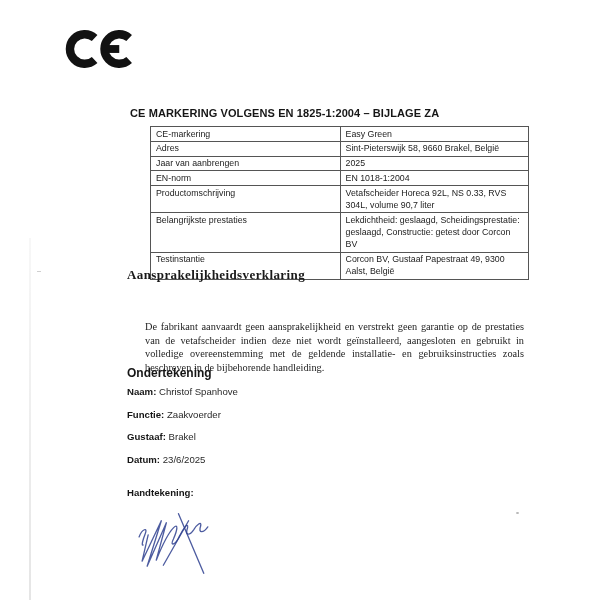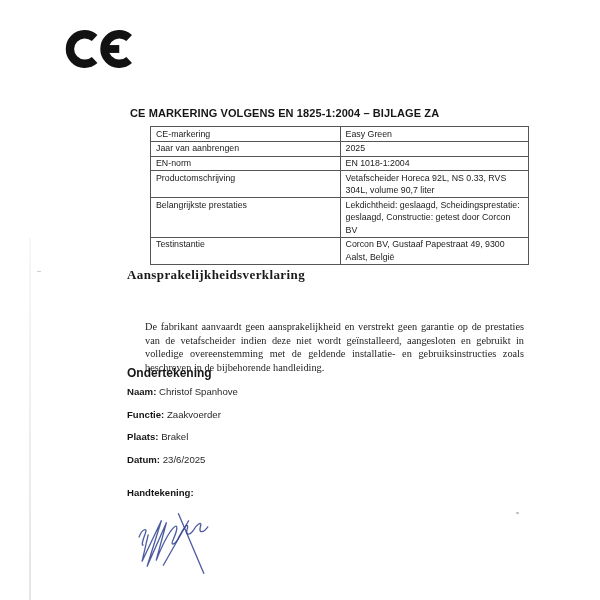--- a/index.html
+++ b/index.html
@@ -98,20 +98,24 @@
 
   <h1 class="doc-title">CE MARKERING VOLGENS EN 1825-1:2004 – BIJLAGE ZA</h1>
 
   <table class="spec-table">
     <tbody>
       <tr>
         <td class="lbl">CE-markering</td>
         <td class="val">Easy Green</td>
       </tr>
       <tr>
+        <td class="lbl">Adres</td>
+        <td class="val">Sint-Pieterswijk 58, 9660 Brakel, België</td>
+      </tr>
+      <tr>
         <td class="lbl">Jaar van aanbrengen</td>
         <td class="val">2025</td>
       </tr>
       <tr>
         <td class="lbl">EN-norm</td>
         <td class="val">EN 1018-1:2004</td>
       </tr>
       <tr>
         <td class="lbl">Productomschrijving</td>
         <td class="val">Vetafscheider Horeca 92L, NS 0.33, RVS 304L, volume 90,7 liter</td>
@@ -134,21 +138,21 @@
 
   <div class="field field-0">
     <span class="flabel">Naam:</span>
     <span class="fvalue">Christof Spanhove</span>
   </div>
   <div class="field field-1">
     <span class="flabel">Functie:</span>
     <span class="fvalue">Zaakvoerder</span>
   </div>
   <div class="field field-2">
-    <span class="flabel">Plaats:</span>
+    <span class="flabel">Gustaaf:</span>
     <span class="fvalue">Brakel</span>
   </div>
   <div class="field field-3">
     <span class="flabel">Datum:</span>
     <span class="fvalue">23/6/2025</span>
   </div>
   <div class="field field-4">
     <span class="flabel">Handtekening:</span>
     <span class="fvalue"></span>
   </div>

